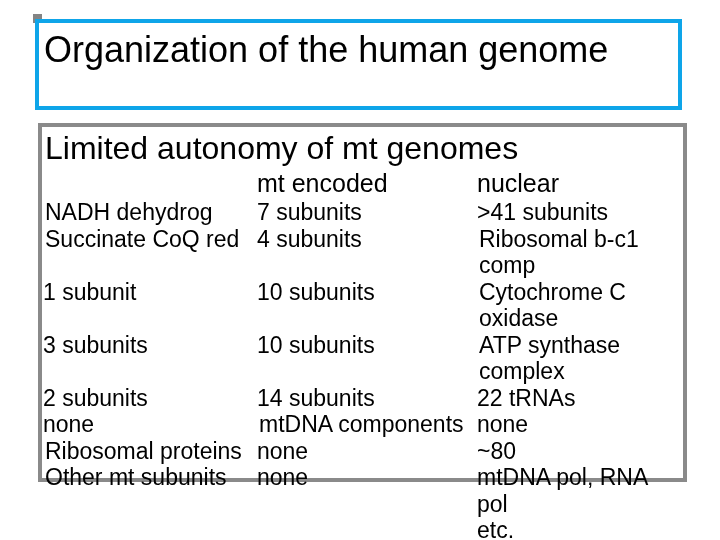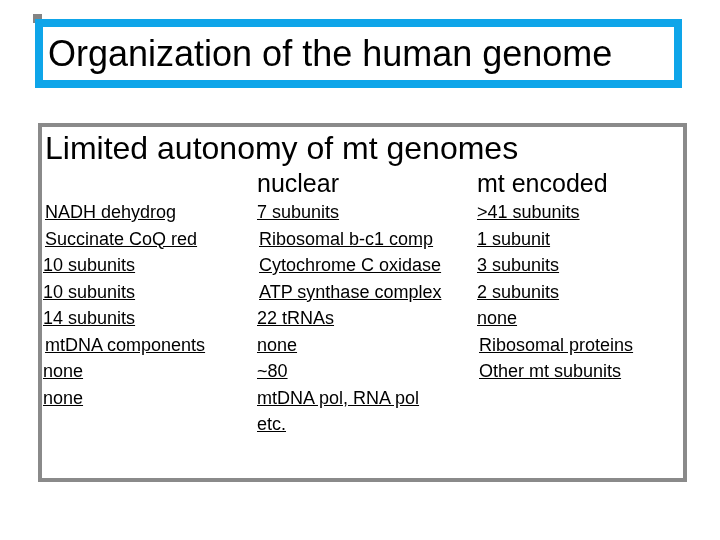--- a/index.html
+++ b/index.html
@@ -21,23 +21,23 @@
     top: 14px;
     width: 9px;
     height: 9px;
     background: #848484;
   }
   .title-box {
     position: absolute;
     left: 35px;
     top: 19px;
     width: 647px;
-    height: 69px;
+    height: 91px;
     box-sizing: border-box;
-    border: 8px solid #0ea5e9;
+    border: 4px solid #0ea5e9;
     background: #ffffff;
   }
   .title-text {
     margin: 5px 0 0 5px;
     font-size: 36px;
     line-height: 44px;
     white-space: nowrap;
   }
   .content-box {
     position: absolute;
@@ -63,49 +63,49 @@
     display: grid;
     grid-template-columns: 214px 220px 1fr;
   }
   .mt-table .hcell {
     font-size: 25px;
     line-height: 32px;
     height: 32px;
     white-space: nowrap;
   }
   .mt-table .cell {
-    font-size: 18px;
+    font-size: 23px;
     line-height: 26.5px;
     white-space: pre-line;
-    text-decoration: underline;
   }
   .mt-table .c1 { padding-left: 2px; }
 </style>
 </head>
 <body>
 
 <div class="corner-square"></div>
 
 <div class="title-box">
   <div class="title-text">Organization of the human genome</div>
 </div>
 
 <div class="content-box">
   <div class="content-heading">Limited autonomy of mt genomes</div>
 
   <div class="mt-table">
     <div class="hcell c1"></div>
+    <div class="hcell">mt encoded</div>
     <div class="hcell">nuclear</div>
-    <div class="hcell">mt encoded</div>
 
     <div class="cell c1">NADH dehydrog</div>
     <div class="cell">7 subunits</div>
     <div class="cell">&gt;41 subunits</div>
 
     <div class="cell c1">Succinate CoQ red</div>
+    <div class="cell">4 subunits</div>
 
     <div class="cell c1">Ribosomal b-c1 comp</div>
     <div class="cell">1 subunit</div>
     <div class="cell">10 subunits</div>
 
     <div class="cell c1">Cytochrome C oxidase</div>
     <div class="cell">3 subunits</div>
     <div class="cell">10 subunits</div>
 
     <div class="cell c1">ATP synthase complex</div>

